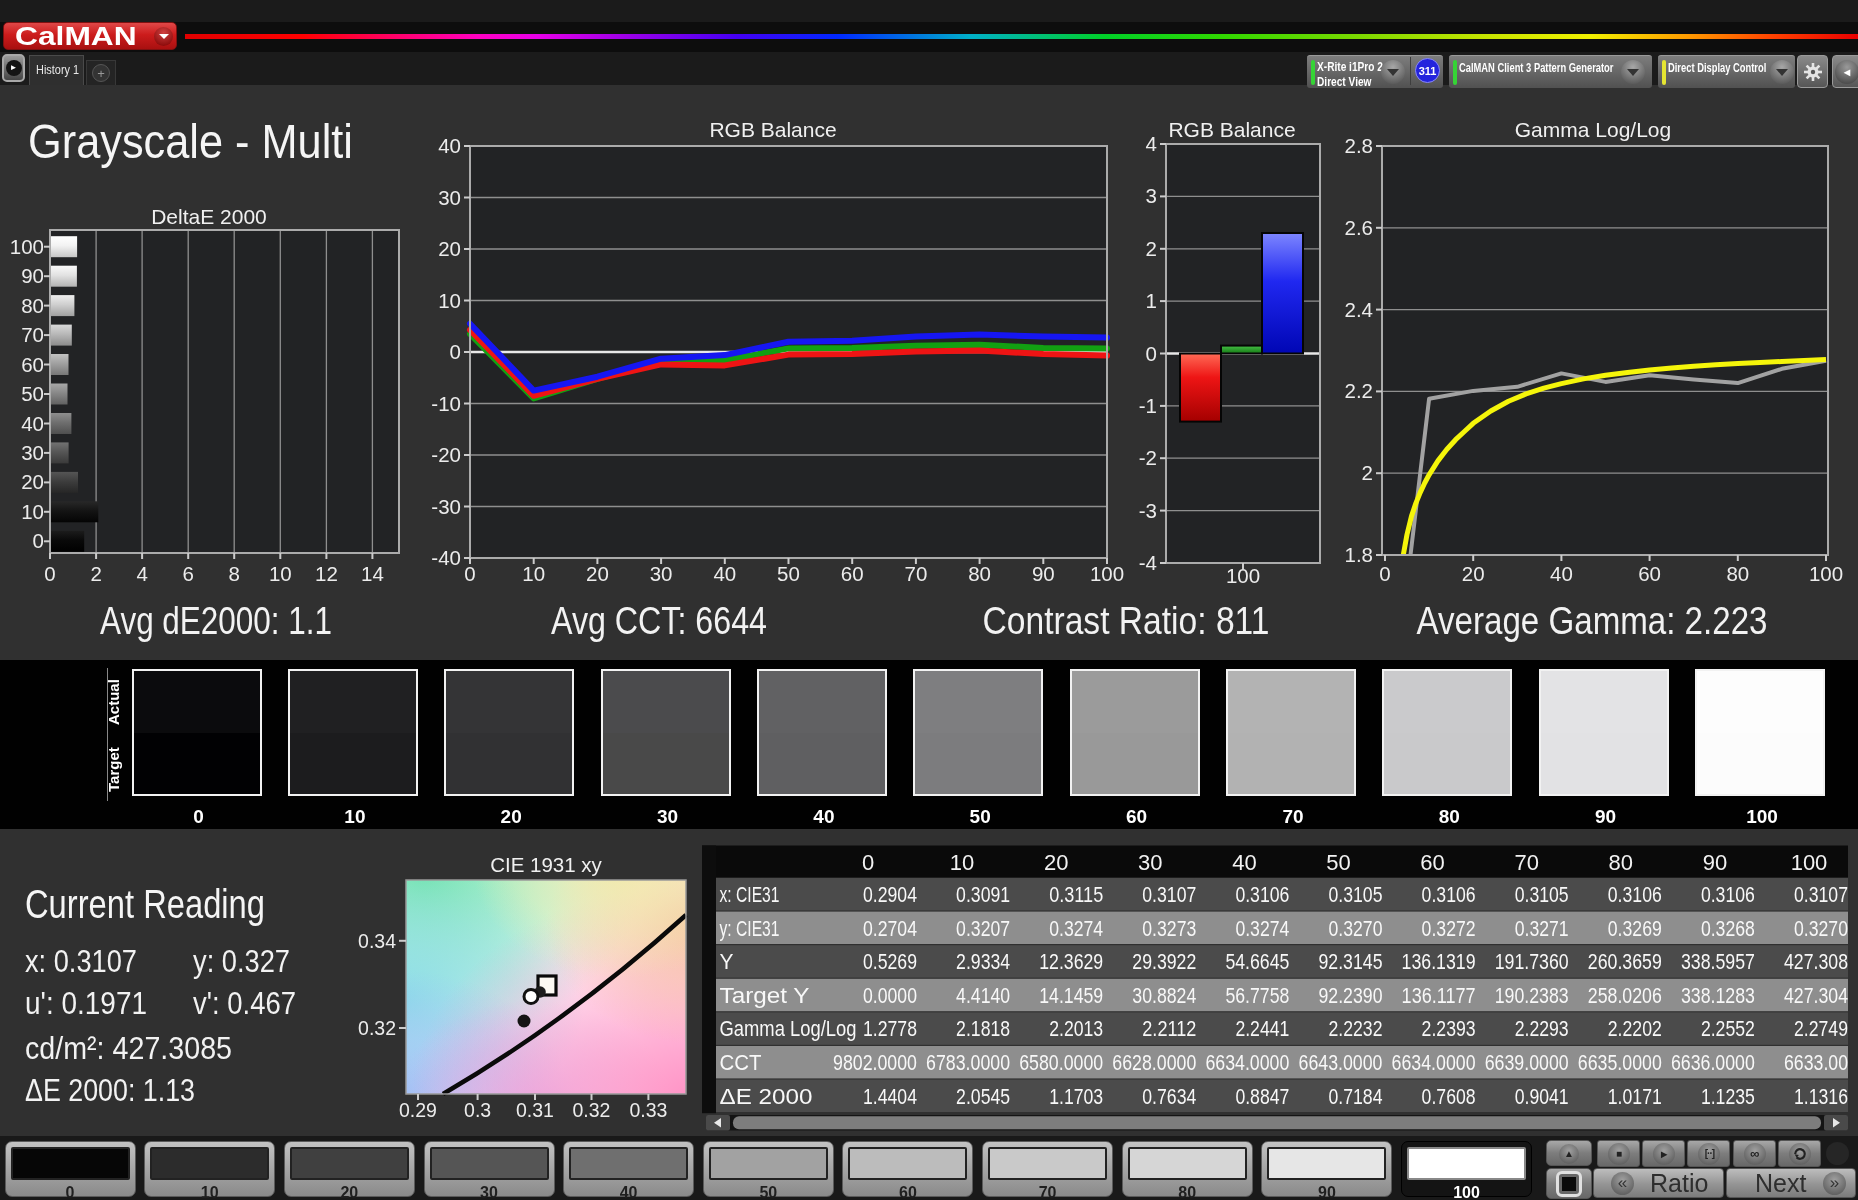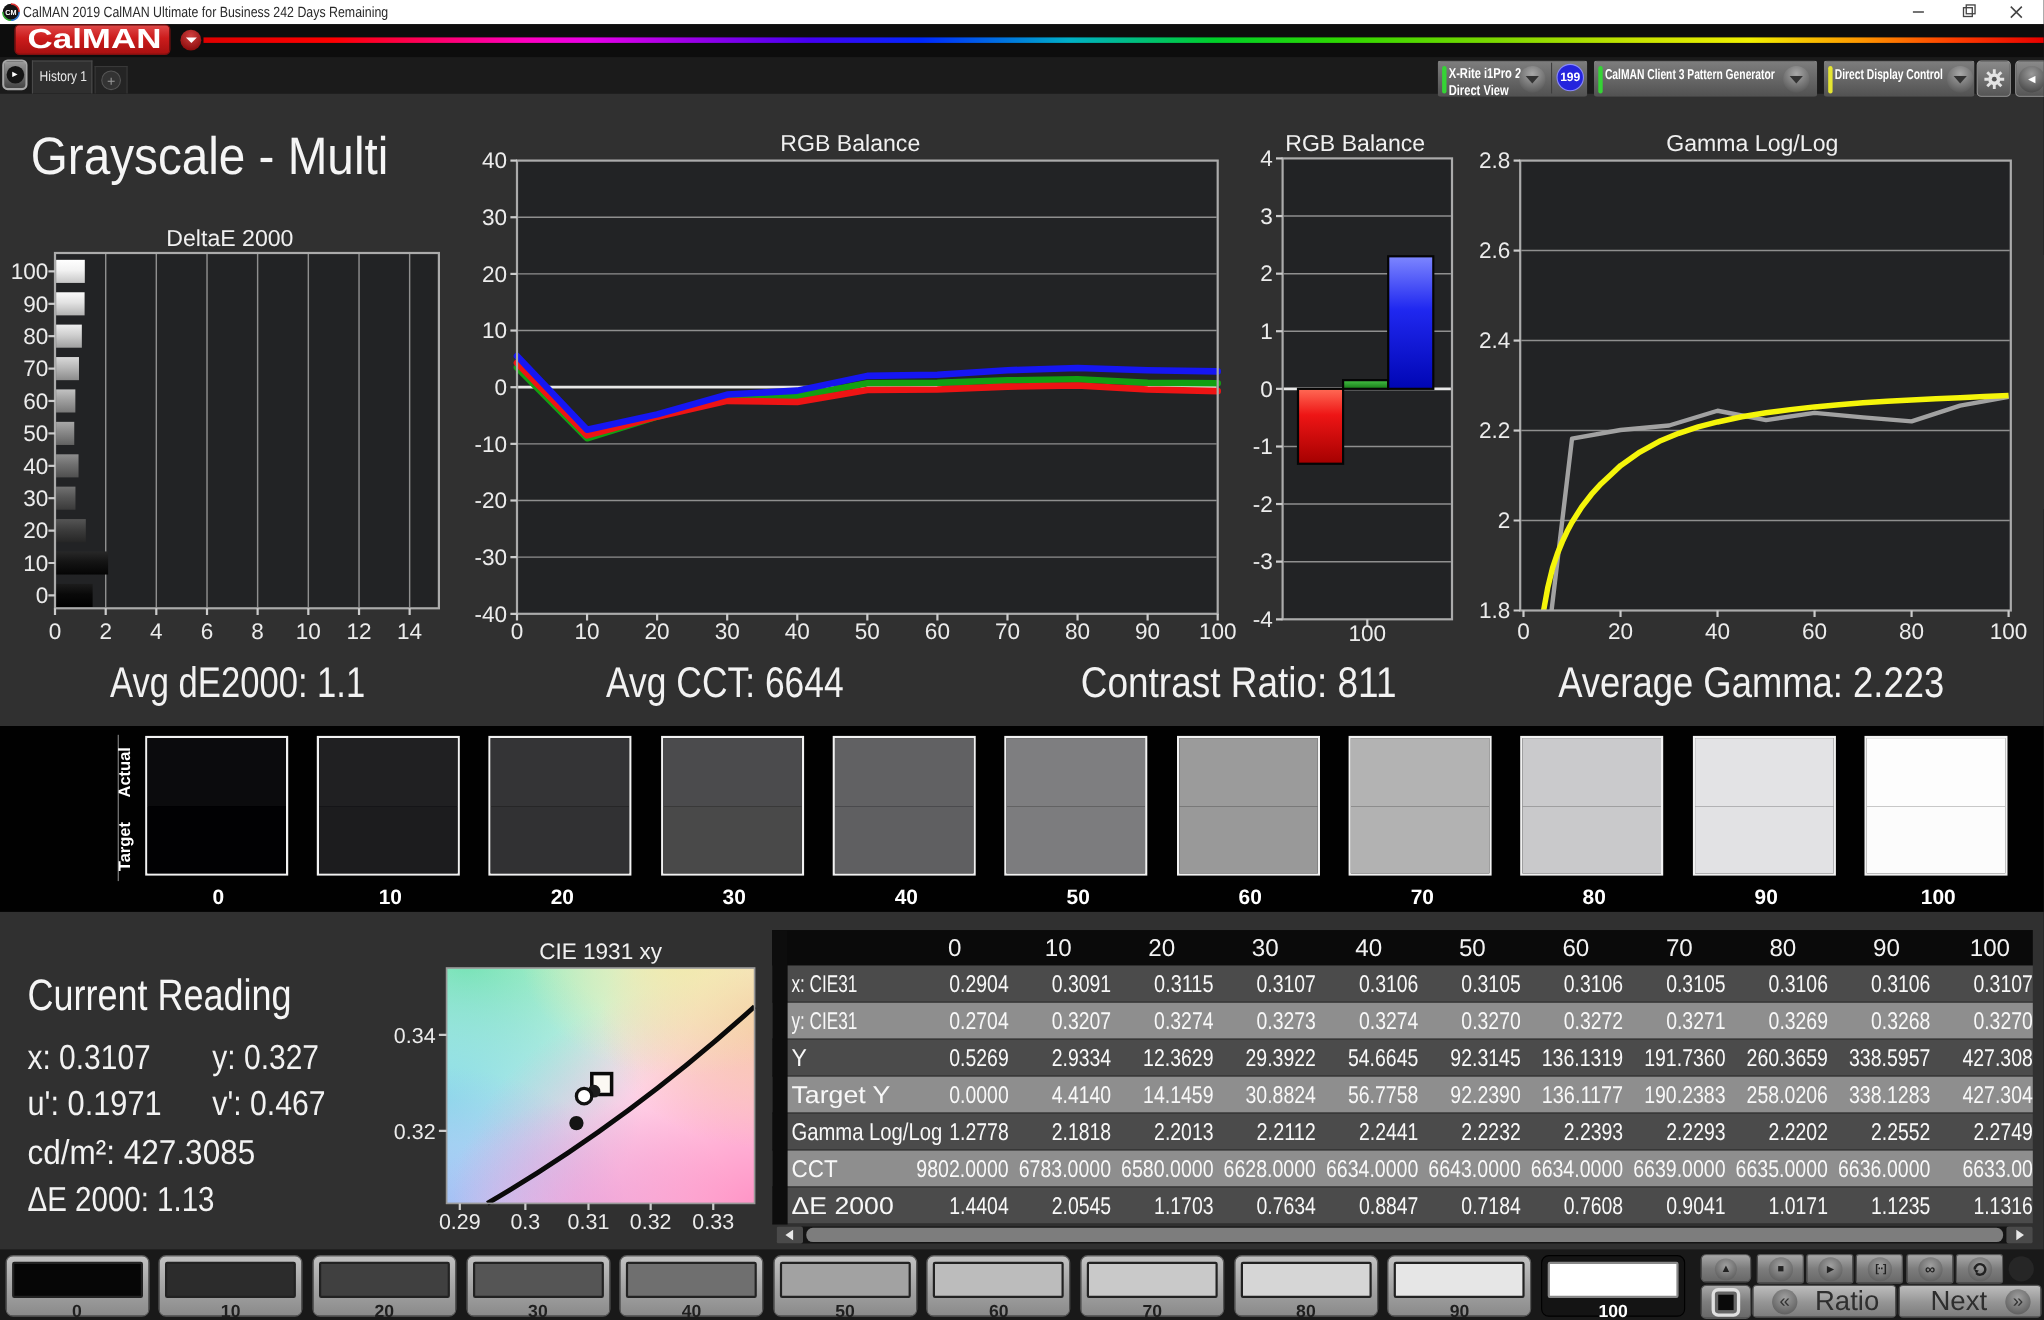--- a/index.html
+++ b/index.html
@@ -6,39 +6,23 @@
 #page { position:relative; width:1858px; height:1200px; }
 svg text { font-family:"Liberation Sans", sans-serif; }
 .vlab { position:absolute; width:20px; height:60px; color:#fff; font-size:15px; font-weight:bold;
   writing-mode:vertical-rl; transform:rotate(180deg); text-align:center; }
 </style></head><body>
 <div id="page">
 <div style="position:absolute;left:0;top:85px;width:1858px;height:575px;background:#303030"></div>
 <div style="position:absolute;left:0;top:660px;width:1858px;height:169px;background:#010101"></div>
 <div style="position:absolute;left:0;top:829px;width:1858px;height:307px;background:#303030"></div>
 <div style="position:absolute;left:0;top:1136px;width:1858px;height:64px;background:#191919"></div>
-<div style="position:absolute;left:0;top:0;width:1858px;height:22px;background:#fff">
-      <svg width="16" height="16" style="position:absolute;left:2px;top:3px" viewBox="0 0 17 17">
-        <circle cx="8.5" cy="8.5" r="8" fill="#151515"></circle>
-        <path d="M8.5,0.5 a8,8 0 0 1 8,8" fill="none" stroke="#d33" stroke-width="1.6"></path>
-        <path d="M16.5,8.5 a8,8 0 0 1 -8,8" fill="none" stroke="#37c" stroke-width="1.6"></path>
-        <path d="M8.5,16.5 a8,8 0 0 1 -8,-8" fill="none" stroke="#3a3" stroke-width="1.6"></path>
-        <text x="8.5" y="11.5" font-size="7" font-weight="bold" fill="#fff" text-anchor="middle">CM</text>
-      </svg>
-      <div style="position:absolute;left:20.5px;top:0;line-height:21px;font-size:13.5px;color:#2a2a2a;white-space:nowrap;transform:scaleX(0.833);transform-origin:left center">CalMAN 2019 CalMAN Ultimate for Business 242 Days Remaining</div>
-      <svg width="120" height="22" style="position:absolute;left:1725px;top:0" viewBox="0 0 120 22">
-        <line x1="14" y1="11" x2="24" y2="11" stroke="#444" stroke-width="1.4"></line>
-        <rect x="60" y="7" width="8" height="8" fill="none" stroke="#444" stroke-width="1.2"></rect>
-        <rect x="62.5" y="4.5" width="8" height="8" fill="none" stroke="#444" stroke-width="1.2"></rect>
-        <path d="M103,6 l10,10 M113,6 l-10,10" stroke="#444" stroke-width="1.4"></path>
-      </svg>
-    </div>
     <div style="position:absolute;left:0;top:22px;width:1858px;height:30px;background:#0d0d0d"></div>
     <div style="position:absolute;left:185px;top:33.5px;width:1673px;height:5px;background:linear-gradient(90deg,#e00000 0%,#ff0000 7%,#ff0070 13%,#ff00c0 17.5%,#e800e8 21%,#9b00e8 26.5%,#4400f4 33%,#0028ff 39%,#00b0c8 47%,#00d028 55%,#30d800 62%,#7ad800 70%,#c8e400 78%,#f0f000 84%,#ff9800 90%,#ff4000 95%,#e80000 100%)"></div>
-    <div style="position:absolute;left:13px;top:22px;width:142px;height:28px;border-radius:5px;background:linear-gradient(#e04848,#cc1c1c 45%,#a81010);border:1px solid #801010">
+    <div style="position:absolute;left:3px;top:22px;width:174px;height:28px;border-radius:5px;background:linear-gradient(#e04848,#cc1c1c 45%,#a81010);border:1px solid #801010">
       <div style="position:absolute;left:11px;top:0;line-height:26px;font-size:25px;font-weight:bold;color:#fff;transform:scaleX(1.27);transform-origin:left center">CalMAN</div>
       <div style="position:absolute;left:150px;top:4px;width:19px;height:19px;border-radius:50%;background:radial-gradient(circle at 50% 30%,#d04040,#8c0c0c 80%)">
         <div style="position:absolute;left:4.5px;top:7px;width:0;height:0;border-left:5px solid transparent;border-right:5px solid transparent;border-top:5.5px solid #fff"></div>
       </div>
     </div>
     <div style="position:absolute;left:0;top:52px;width:1858px;height:33px;background:#1b1b1b"></div>
     <div style="position:absolute;left:2px;top:54px;width:23px;height:28px;border-radius:5px;background:linear-gradient(#9a9a9a,#444);border:2px solid #a8a8a8">
       <div style="position:absolute;left:1.5px;top:4px;width:16px;height:16px;border-radius:50%;background:#141414;text-align:center;line-height:16px;font-size:8px;color:#fff">►</div>
     </div>
     <div style="position:absolute;left:29px;top:55px;width:55px;height:30px;background:#2f2f2f;border:1px solid #4a4a4a;border-bottom:none;line-height:28px;font-size:13px;color:#e8e8e8;white-space:nowrap"><span style="display:inline-block;margin-left:6px;transform:scaleX(0.84);transform-origin:left center">History 1</span></div>
@@ -47,21 +31,21 @@
     </div>
     <div style="position:absolute;left:1307px;top:55px;width:136px;height:33px;border-radius:3px;background:linear-gradient(#7d7d7d,#515151);border-top:1px solid #9a9a9a">
       <div style="position:absolute;left:4px;top:4px;width:4px;height:25px;border-radius:2px;background:#35d435"></div>
       <div style="position:absolute;left:10px;top:3px;font-size:13px;font-weight:bold;color:#fff;white-space:nowrap;transform:scaleX(0.78);transform-origin:left center">X-Rite i1Pro 2</div>
       <div style="position:absolute;left:10px;top:18px;font-size:13px;font-weight:bold;color:#fff;white-space:nowrap;transform:scaleX(0.78);transform-origin:left center">Direct View</div>
       <div style="position:absolute;left:74px;top:4px;width:24px;height:24px;border-radius:50%;background:radial-gradient(circle at 50% 30%,#a8a8a8,#5c5c5c 80%)">
         <div style="position:absolute;left:6px;top:9px;width:0;height:0;border-left:6px solid transparent;border-right:6px solid transparent;border-top:7px solid #333"></div>
       </div>
     </div>
     <div style="position:absolute;left:1410px;top:57px;width:1px;height:28px;background:#3e3e3e"></div>
-    <div style="position:absolute;left:1415px;top:58px;width:25px;height:25px;border-radius:50%;background:#2424dd;border:1.5px solid #8a8af8;text-align:center;line-height:25px;font-size:11px;font-weight:bold;color:#fff">199</div>
+    <div style="position:absolute;left:1415px;top:58px;width:25px;height:25px;border-radius:50%;background:#2424dd;border:1.5px solid #8a8af8;text-align:center;line-height:25px;font-size:11px;font-weight:bold;color:#fff">311</div>
     <div style="position:absolute;left:1449px;top:55px;width:203px;height:33px;border-radius:3px;background:linear-gradient(#7d7d7d,#515151);border-top:1px solid #9a9a9a">
       <div style="position:absolute;left:4px;top:4px;width:4px;height:25px;border-radius:2px;background:#35d435"></div>
       <div style="position:absolute;left:10px;top:4px;font-size:13px;font-weight:bold;color:#fff;white-space:nowrap;transform:scaleX(0.72);transform-origin:left center">CalMAN Client 3 Pattern Generator</div>
       <div style="position:absolute;left:172px;top:4px;width:24px;height:24px;border-radius:50%;background:radial-gradient(circle at 50% 30%,#a8a8a8,#5c5c5c 80%)">
         <div style="position:absolute;left:6px;top:9px;width:0;height:0;border-left:6px solid transparent;border-right:6px solid transparent;border-top:7px solid #333"></div>
       </div>
     </div>
     <div style="position:absolute;left:1658px;top:55px;width:137px;height:33px;border-radius:3px;background:linear-gradient(#7d7d7d,#515151);border-top:1px solid #9a9a9a">
       <div style="position:absolute;left:4px;top:4px;width:4px;height:25px;border-radius:2px;background:#e6e632"></div>
       <div style="position:absolute;left:10px;top:4px;font-size:13px;font-weight:bold;color:#fff;white-space:nowrap;transform:scaleX(0.72);transform-origin:left center">Direct Display Control</div>

